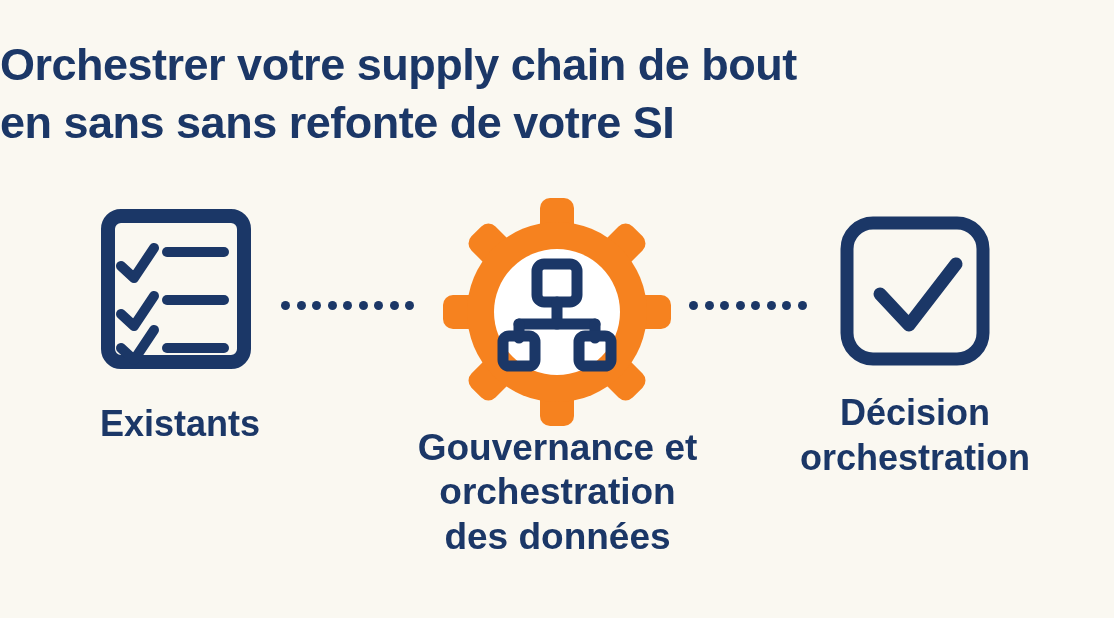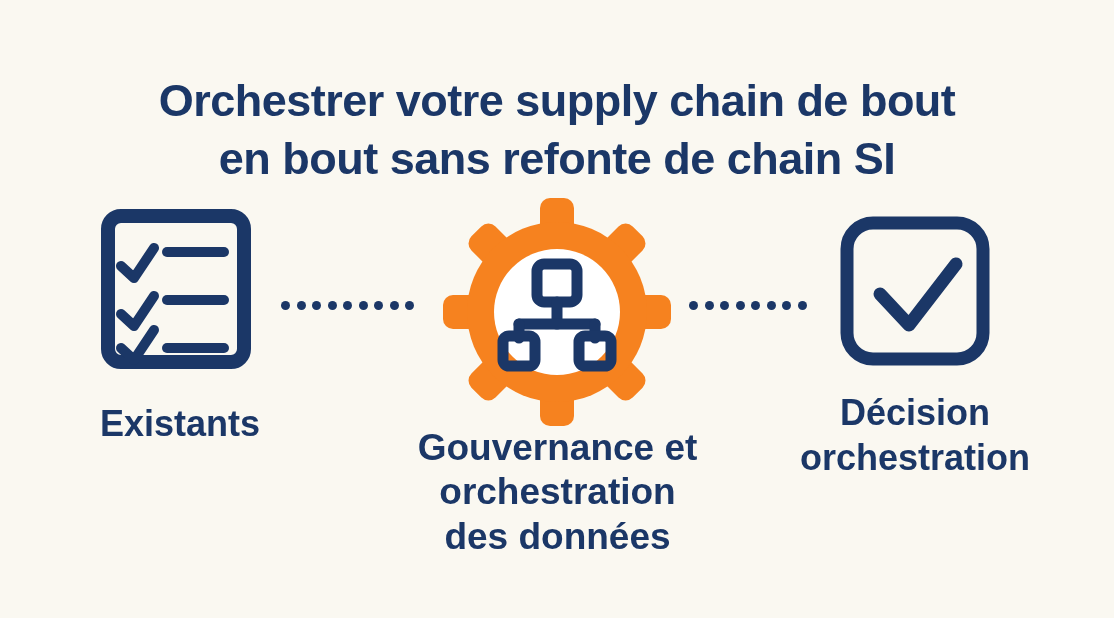--- a/index.html
+++ b/index.html
@@ -14,27 +14,25 @@
     background: #FAF8F1;
     overflow: hidden;
     font-family: "Liberation Sans", sans-serif;
     color: #1B3767;
   }
   .title {
     position: absolute;
     top: 36px;
     left: 0;
     right: 0;
-    text-align: center;
     font-size: 45px;
     font-weight: 700;
     line-height: 1.28;
     letter-spacing: -0.5px;
     color: #1B3767;
-    margin-top: 36px;
   }
   .icon-box {
     position: absolute;
   }
   .icon-box svg {
     display: block;
   }
   .label {
     position: absolute;
     text-align: center;
@@ -84,21 +82,21 @@
     top: 300px;
   }
 </style>
 </head>
 <body>
 
 <div class="canvas">
 
   <div class="title">
     <div>Orchestrer votre supply chain de bout</div>
-    <div>en bout sans refonte de chain SI</div>
+    <div>en sans sans refonte de votre SI</div>
   </div>
 
   <div class="icon-box" style="left:100px; top:208px;">
     <span>
       <svg width="152" height="162" viewBox="0 0 152 162">
         <rect x="8" y="8" width="136" height="146" rx="13" fill="none" stroke="#1B3767" stroke-width="14"></rect>
         <g fill="none" stroke="#1B3767" stroke-width="10" stroke-linecap="round" stroke-linejoin="round">
           <polyline points="21,58 34,70 54,40"></polyline>
           <polyline points="21,106 34,118 54,88"></polyline>
           <polyline points="21,152 34,164 54,134" transform="translate(0,-12)"></polyline>

